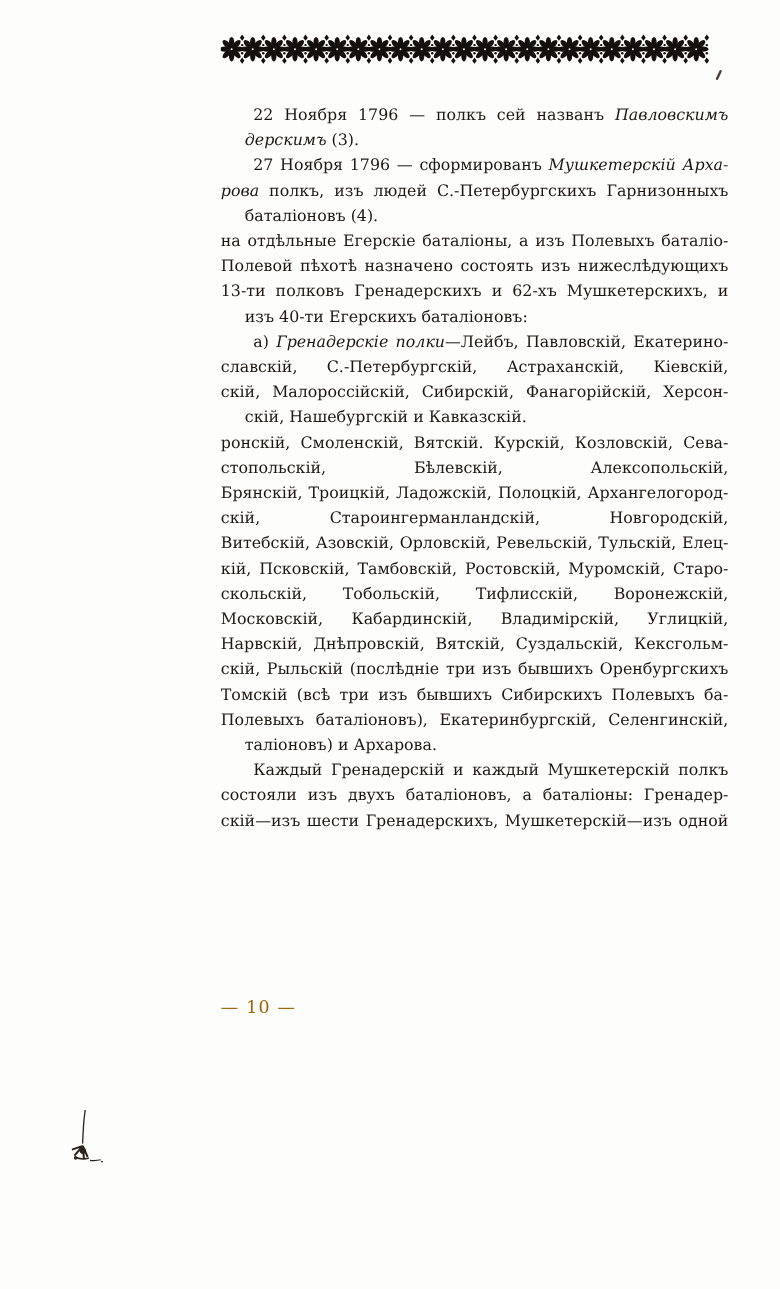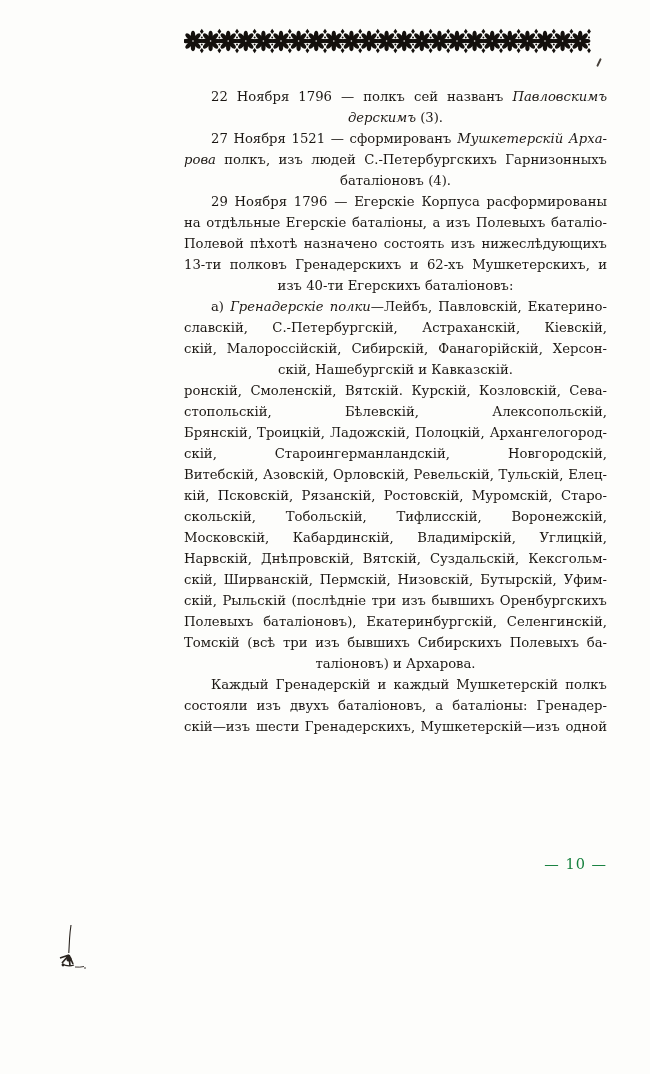--- a/index.html
+++ b/index.html
@@ -52,36 +52,36 @@
     text-align: justify;
     overflow: hidden;
   }
   
   .line::after {
     content: "";
     display: inline-block;
     width: 100%;
     height: 0;
   }
-  .line.end { text-align: center; }
+  .line.end { text-align: left; margin-left: 20px; }
   .line.end::after { content: none; }
   .line.indent { text-indent: 27px; }
   .run { white-space: pre-wrap; }
   .run.it { font-style: italic; }
 
   
   .page-number {
     position: absolute;
     left: 184px;
-    top: 856px;
+    top: 832px;
     width: 423px;
-    text-align: right;
+    text-align: left;
     font-size: 14.5px;
     letter-spacing: 1px;
-    color: #15803d;
+    color: #a16207;
   }
 
   
   .ink-blot {
     position: absolute;
     left: 50px;
     top: 922px;
     width: 44px;
     height: 66px;
   }
@@ -138,45 +138,43 @@
         <use href="#unit" x="396.20000000000005"></use>
       </g>
   </svg>
 </div>
 
 <div class="stray-tick"></div>
 
 <div class="text-block">
     <div class="line indent"><span class="run">22 Ноября 1796 — полкъ сей названъ </span><span class="run it">Павловскимъ Грена-</span></div>
     <div class="line end"><span class="run it">дерскимъ</span><span class="run"> (3).</span></div>
-    <div class="line indent"><span class="run">27 Ноября 1521 — сформированъ </span><span class="run it">Мушкетерскій Арха-</span></div>
+    <div class="line indent"><span class="run">27 Ноября 1796 — сформированъ </span><span class="run it">Мушкетерскій Арха-</span></div>
     <div class="line"><span class="run it">рова</span><span class="run"> полкъ, изъ людей С.-Петербургскихъ Гарнизонныхъ</span></div>
     <div class="line end"><span class="run">баталіоновъ (4).</span></div>
-    <div class="line indent"><span class="run">29 Ноября 1796 — Егерскіе Корпуса расформированы</span></div>
     <div class="line"><span class="run">на отдѣльные Егерскіе баталіоны, а изъ Полевыхъ баталіо-</span></div>
     <div class="line"><span class="run">Полевой пѣхотѣ назначено состоять изъ нижеслѣдующихъ</span></div>
     <div class="line"><span class="run">13-ти полковъ Гренадерскихъ и 62-хъ Мушкетерскихъ, и</span></div>
     <div class="line end"><span class="run">изъ 40-ти Егерскихъ баталіоновъ:</span></div>
     <div class="line indent"><span class="run">а) </span><span class="run it">Гренадерскіе полки</span><span class="run">—Лейбъ, Павловскій, Екатерино-</span></div>
     <div class="line"><span class="run">славскій, С.-Петербургскій, Астраханскій, Кіевскій, Москов-</span></div>
     <div class="line"><span class="run">скій, Малороссійскій, Сибирскій, Фанагорійскій, Херсон-</span></div>
     <div class="line end"><span class="run">скій, Нашебургскій и Кавказскій.</span></div>
     <div class="line"><span class="run">ронскій, Смоленскій, Вятскій. Курскій, Козловскій, Сева-</span></div>
     <div class="line"><span class="run">стопольскій, Бѣлевскій, Алексопольскій, Шлиссельбургскій,</span></div>
     <div class="line"><span class="run">Брянскій, Троицкій, Ладожскій, Полоцкій, Архангелогород-</span></div>
     <div class="line"><span class="run">скій, Староингерманландскій, Новгородскій, Нижегородскій,</span></div>
     <div class="line"><span class="run">Витебскій, Азовскій, Орловскій, Ревельскій, Тульскій, Елец-</span></div>
-    <div class="line"><span class="run">кій, Псковскій, Рязанскій, Ростовскій, Муромскій, Старо-</span></div>
+    <div class="line"><span class="run">кій, Псковскій, Тамбовскій, Ростовскій, Муромскій, Старо-</span></div>
     <div class="line"><span class="run">скольскій, Тобольскій, Тифлисскій, Воронежскій, Казанскій,</span></div>
     <div class="line"><span class="run">Московскій, Кабардинскій, Владимірскій, Углицкій, Сѣвскій,</span></div>
     <div class="line"><span class="run">Нарвскій, Днѣпровскій, Вятскій, Суздальскій, Кексгольм-</span></div>
-    <div class="line"><span class="run">скій, Ширванскій, Пермскій, Низовскій, Бутырскій, Уфим-</span></div>
     <div class="line"><span class="run">скій, Рыльскій (послѣдніе три изъ бывшихъ Оренбургскихъ</span></div>
+    <div class="line"><span class="run">Томскій (всѣ три изъ бывшихъ Сибирскихъ Полевыхъ ба-</span></div>
     <div class="line"><span class="run">Полевыхъ баталіоновъ), Екатеринбургскій, Селенгинскій,</span></div>
-    <div class="line"><span class="run">Томскій (всѣ три изъ бывшихъ Сибирскихъ Полевыхъ ба-</span></div>
     <div class="line end"><span class="run">таліоновъ) и Архарова.</span></div>
     <div class="line indent"><span class="run">Каждый Гренадерскій и каждый Мушкетерскій полкъ</span></div>
     <div class="line"><span class="run">состояли изъ двухъ баталіоновъ, а баталіоны: Гренадер-</span></div>
     <div class="line"><span class="run">скій—изъ шести Гренадерскихъ, Мушкетерскій—изъ одной</span></div>
   </div>
 
 <div class="page-number">— 10 —</div>
 
 <div class="ink-blot">
   <svg width="44" height="66" viewBox="0 0 44 66" xmlns="http://www.w3.org/2000/svg">

